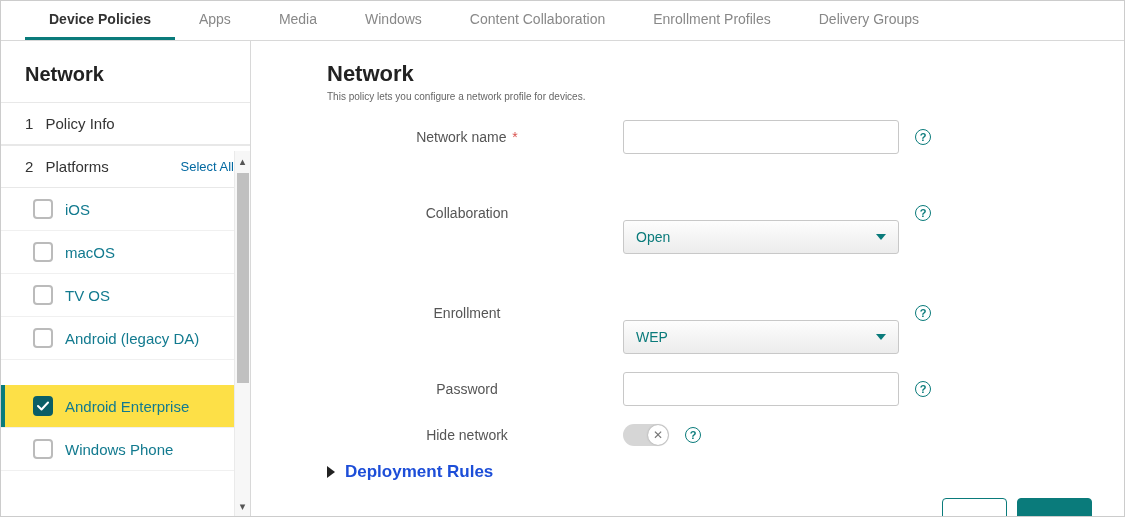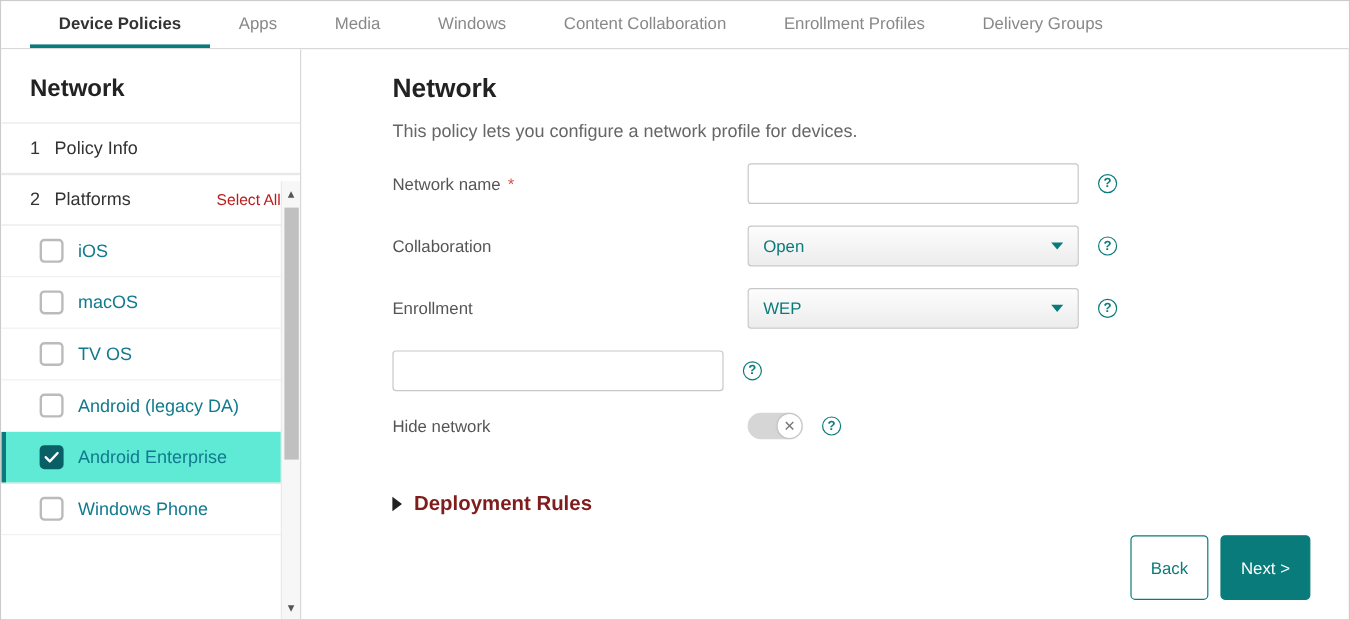--- a/index.html
+++ b/index.html
@@ -61,41 +61,42 @@
       border-bottom: 1px solid #e8e8e8;
       padding: 12px 16px 12px 24px;
       display: flex;
       align-items: center;
       justify-content: space-between;
       font-size: 15px;
       color: #333;
     }
     .sidebar-section .num { margin-right: 8px; }
     .select-all {
-      color: #b91c1c;
+      color: #0369a1;
       font-size: 13px;
       cursor: pointer;
     }
     .platform-list {
       flex: 1;
       overflow-y: auto;
       position: relative;
     }
     .platform-item {
       display: flex;
       align-items: center;
       padding: 11px 16px 11px 32px;
       border-bottom: 1px solid #f0f0f0;
       font-size: 15px;
       color: #127a8f;
       cursor: pointer;
     }
     .platform-item.selected {
-      background: #5eead4;
+      background: #fde047;
       position: relative;
+      margin-top: 25px;
     }
     .platform-item.selected::before {
       content: "";
       position: absolute;
       left: 0; top: 0; bottom: 0;
       width: 4px;
       background: #0a7b7b;
     }
     .checkbox {
       width: 20px;
@@ -151,38 +152,38 @@
       position: relative;
       display: flex;
       flex-direction: column;
     }
     .main-title {
       font-size: 22px;
       font-weight: 700;
       color: #222;
     }
     .main-desc {
-      margin-top: 14px;
+      margin-top: 4px;
       color: #666;
-      font-size: 15px;
+      font-size: 10px;
     }
     .form {
       margin-top: 18px;
       display: flex;
       flex-direction: column;
       gap: 18px;
     }
     .form-row {
       display: flex;
       align-items: center;
       gap: 16px;
     }
     .form-label {
       width: 280px;
-      text-align: left;
+      text-align: center;
       color: #555;
       font-size: 14px;
     }
     .required { color: #d9534f; margin-left: 2px; }
     .form-input {
       width: 276px;
       height: 34px;
       border: 1px solid #c8c8c8;
       border-radius: 3px;
       padding: 0 10px;
@@ -194,20 +195,21 @@
       border: 1px solid #c8c8c8;
       border-radius: 3px;
       background: linear-gradient(#fdfdfd, #ececec);
       display: flex;
       align-items: center;
       justify-content: space-between;
       padding: 0 12px;
       color: #0a7b7b;
       cursor: pointer;
       font-size: 14px;
+      margin-top: 48px;
     }
     .caret-down {
       width: 0; height: 0;
       border-left: 5px solid transparent;
       border-right: 5px solid transparent;
       border-top: 6px solid #0a7b7b;
     }
     .help-icon {
       width: 16px;
       height: 16px;
@@ -241,24 +243,24 @@
       align-items: center;
       justify-content: center;
       color: #777;
       font-size: 12px;
       box-shadow: 0 0 2px rgba(0,0,0,0.3);
     }
     .deploy-rules {
       display: flex;
       align-items: center;
       gap: 10px;
-      margin-top: 44px;
+      margin-top: 16px;
       font-size: 17px;
       font-weight: 700;
-      color: #7f1d1d;
+      color: #1d4ed8;
       cursor: pointer;
     }
     .triangle-right {
       width: 0; height: 0;
       border-top: 6px solid transparent;
       border-bottom: 6px solid transparent;
       border-left: 8px solid #222;
     }
     .footer {
       margin-top: auto;
@@ -386,20 +388,21 @@
         <div class="form-row">
           <div class="form-label">Enrollment</div>
           <div class="select-wrap">
             <span>WEP</span>
             <span class="caret-down"></span>
           </div>
           <span class="help-icon">?</span>
         </div>
 
         <div class="form-row">
+          <div class="form-label">Password</div>
           <input class="form-input" type="password" value="" style="">
           <span class="help-icon">?</span>
         </div>
 
         <div class="form-row">
           <div class="form-label">Hide network</div>
           <div class="toggle">
             <div class="toggle-knob">✕</div>
           </div>
           <span class="help-icon">?</span>

